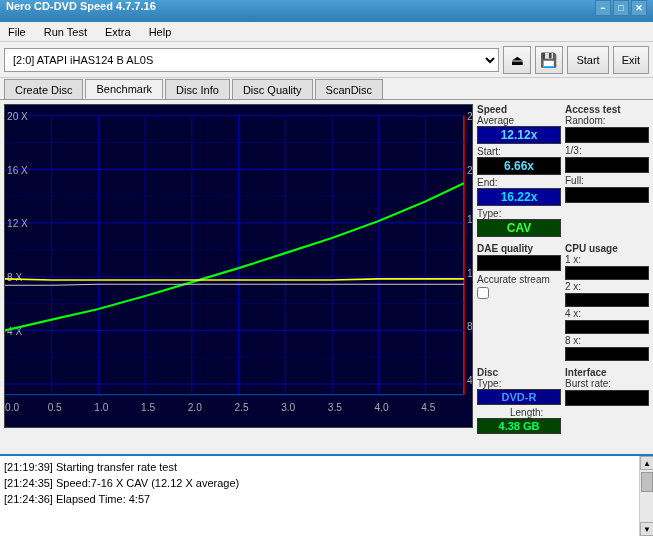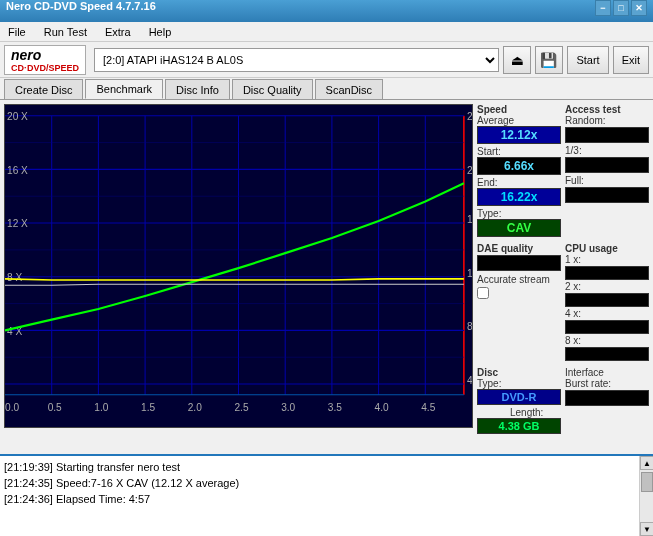--- a/index.html
+++ b/index.html
@@ -134,26 +134,20 @@
 </div>
 
 <div class="menu-bar">
   <span class="menu-item">File</span>
   <span class="menu-item">Run Test</span>
   <span class="menu-item">Extra</span>
   <span class="menu-item">Help</span>
 </div>
 
 <div class="toolbar">
-  <div class="logo-area">
-    <div>
-      <div class="logo-text" style="font-style:italic;">nero</div>
-      <div class="logo-sub">CD·DVD/SPEED</div>
-    </div>
-  </div>
   <select class="drive-select">
     <option>[2:0]  ATAPI iHAS124  B AL0S</option>
   </select>
   <div class="toolbar-icon-btn" title="Eject">⏏</div>
   <div class="toolbar-icon-btn" title="Save">💾</div>
   <button class="toolbar-btn">Start</button>
   <button class="toolbar-btn">Exit</button>
 </div>
 
 <div class="tabs">
@@ -283,33 +277,33 @@
 
       <div style="flex:1;">
         <div style="font-weight:bold; color:#333; font-size:10px;">Disc</div>
         <div style="font-size:10px; color:#333;">Type:</div>
         <div style="background:#000088; color:#4499ff; font-weight:bold; font-size:11px; padding:1px 16px; border:1px solid #333; text-align:center;">DVD-R</div>
         <div style="font-size:10px; color:#333; margin-top:2px;margin-left:33px;">Length:</div>
         <div style="background:#004400; color:#00ff66; font-weight:bold; font-size:11px; padding:1px 4px; border:1px solid #333; text-align:center;">4.38 GB</div>
       </div>
 
       <div style="flex:1;">
-        <div style="font-weight:normal; color:#333; font-size:10px;">Interface</div>
+        <div style="font-weight:bold; color:#333; font-size:10px;">Interface</div>
         <div style="font-size:10px; color:#333;">Burst rate:</div>
         <div style="background:#000; height:16px; border:1px solid #333; margin-top:1px;"></div>
       </div>
     </div>
 
   </div>
 </div>
 
 <div class="bottom-section">
   <div style="display:flex; height:100%;">
     <div style="flex:1; overflow:hidden; padding:3px 4px;">
-      <div class="log-line">[21:19:39]  Starting transfer nero test</div>
+      <div class="log-line">[21:19:39]  Starting transfer rate test</div>
       <div class="log-line">[21:24:35]  Speed:7-16 X CAV (12.12 X average)</div>
       <div class="log-line">[21:24:36]  Elapsed Time: 4:57</div>
     </div>
     <div style="width:14px; background:#f0f0f0; border-left:1px solid #ccc; display:flex; flex-direction:column;">
       <div style="width:14px;height:14px;background:#e0e0e0;border:1px solid #aaa;display:flex;align-items:center;justify-content:center;font-size:8px;cursor:pointer;">▲</div>
       <div style="flex:1;position:relative;background:#e8e8e8;">
         <div style="width:12px;height:20px;background:#c0c0c0;border:1px solid #999;position:absolute;top:2px;left:1px;"></div>
       </div>
       <div style="width:14px;height:14px;background:#e0e0e0;border:1px solid #aaa;display:flex;align-items:center;justify-content:center;font-size:8px;cursor:pointer;">▼</div>
     </div>

